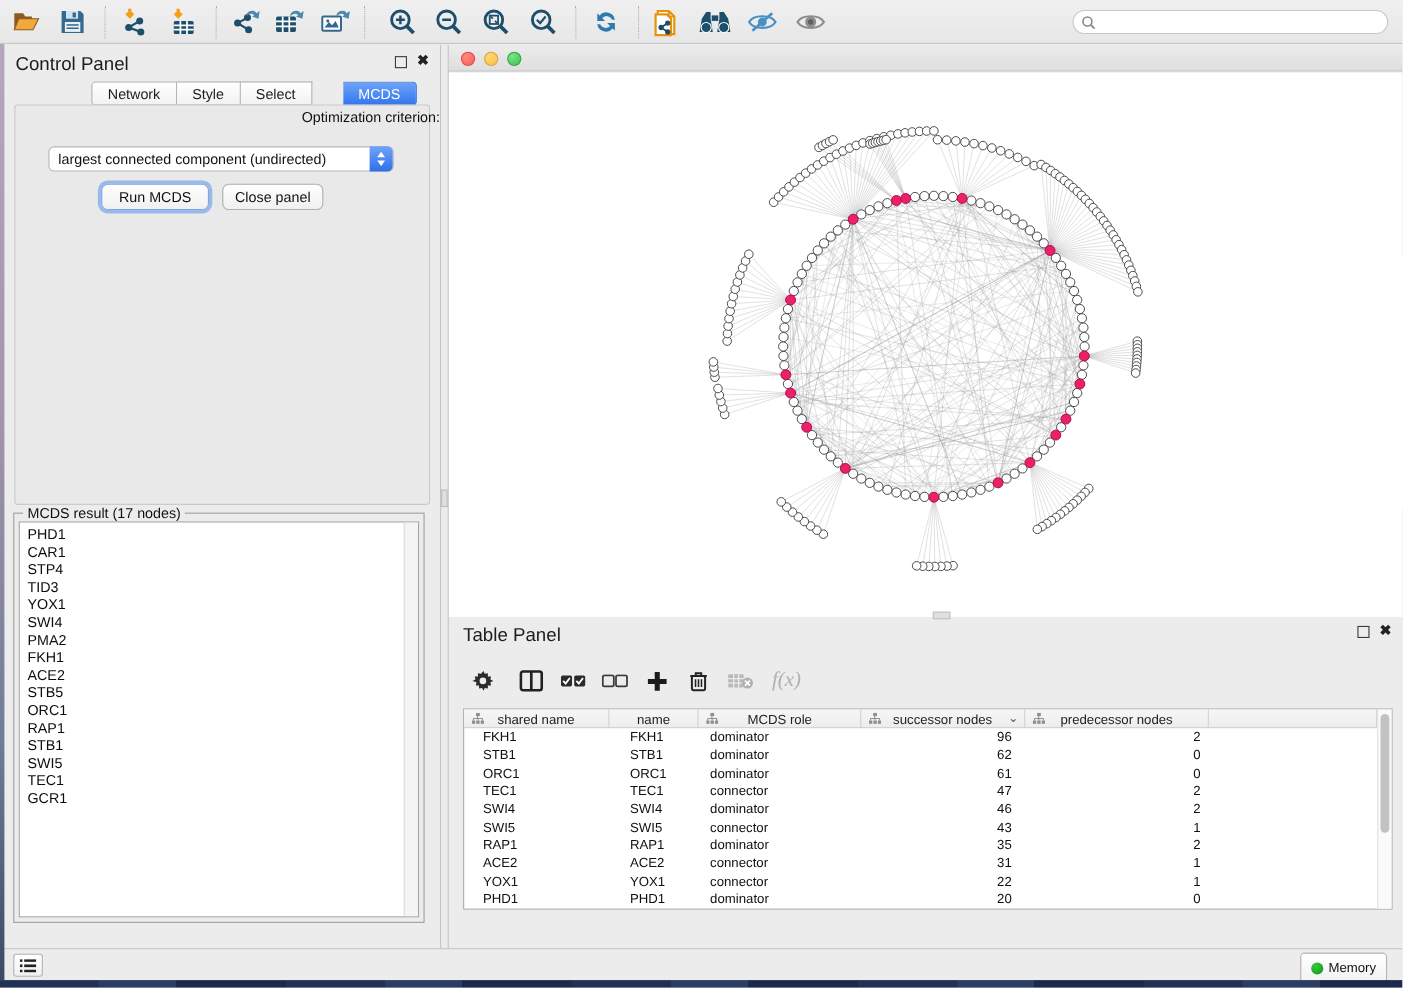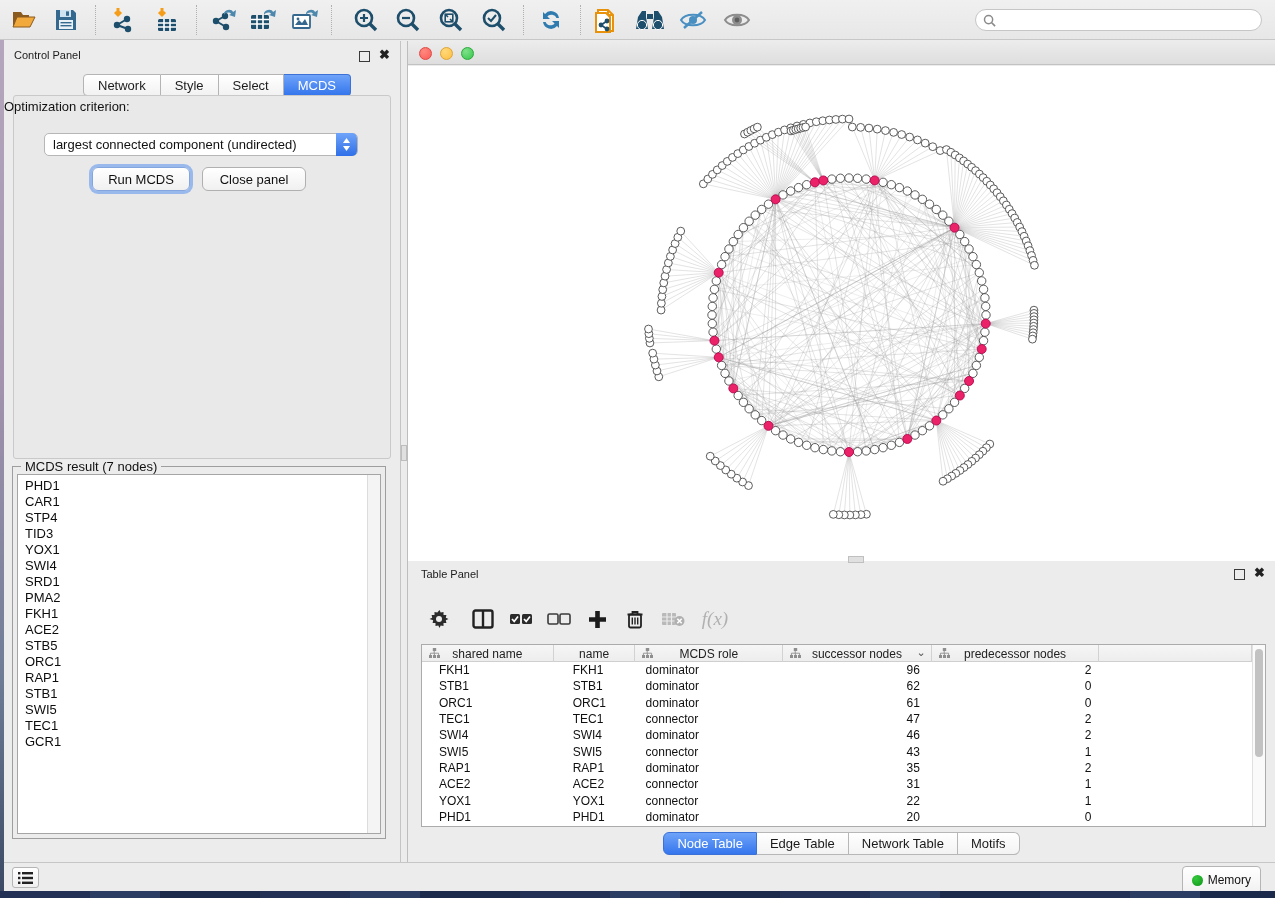--- a/index.html
+++ b/index.html
@@ -16,43 +16,43 @@
   .toolbar { position:absolute; left:0; top:0; width:1275px; height:40px;
     background:linear-gradient(#f0f0f0,#e7e7e7); border-bottom:1px solid #c7c7c7; }
   .tbtn { position:absolute; top:3px; width:36px; height:34px; display:flex; align-items:center; justify-content:center; }
   .tdiv { position:absolute; top:5px; width:0; height:30px; border-left:1px dotted #b0b0b0; }
   .searchbox { position:absolute; left:975px; top:9px; width:287px; height:22px; background:#fff;
     border:1px solid #c6c6c6; border-radius:11px; display:flex; align-items:center; padding-left:7px; }
   .searchbox input { border:none; outline:none; flex:1; font-size:12px; background:transparent; margin-left:4px; }
 
   
   .cpanel { position:absolute; left:4px; top:41px; width:396px; height:821px; background:#ececec; }
-  .panel-title { position:absolute; left:10px; top:8px; font-size:11px; color:#1c1c1c; }
+  .panel-title { position:absolute; left:10px; top:8px; font-size:17px; color:#1c1c1c; }
   .wicon-float { position:absolute; width:11px; height:11px; border:1.6px solid #3a3a3a; top:10px; }
   .wicon-close { position:absolute; top:6px; font-size:13px; font-weight:bold; color:#222; }
 
   .cp-tabs { position:absolute; left:79px; top:33px; height:22px; display:flex; }
   .seg { height:22px; border:1px solid #b4b4b4; border-left:none; background:linear-gradient(#ffffff,#f2f2f2);
     font-size:13px; color:#1d1d1d; display:flex; align-items:center; justify-content:center; padding:0 14px; }
   .seg.first { border-left:1px solid #b4b4b4; border-radius:4px 0 0 4px;text-align:right; }
   .seg.last { border-radius:0 4px 4px 0; }
-  .seg.active { background:linear-gradient(#6ea3f8,#3576ee); color:#fff; border-color:#3c72d6; }
+  .seg.active { background:linear-gradient(#6ea3f8,#3576ee); color:#fff; border-color:#3c72d6;margin-left:28px; }
 
   .cp-content { position:absolute; left:9px; top:54px; width:378px; height:364px;
     border:1px solid #c9c9c9; border-radius:3px; background:#e9e9e9; }
-  .opt-label { position:absolute; top:58px; width:100%; text-align:left; font-size:13px; color:#111; }
+  .opt-label { position:absolute; top:58px; width:100%; text-align:right; font-size:13px; color:#111; }
   .mac-select { position:absolute; left:40px; top:92px; width:314px; height:23px; background:#fff;
     border:1px solid #b6b6b6; border-radius:5px; font-size:13px; color:#111; display:flex; align-items:center; padding-left:8px; }
   .mac-select .cap { position:absolute; right:0; top:-1px; width:21px; height:23px; border-radius:0 5px 5px 0;
     background:linear-gradient(#6fa4f9,#2f6fe8); display:flex; flex-direction:column; align-items:center; justify-content:center; gap:1px; }
   .mac-select .cap svg { display:block; }
   .mac-btn { position:absolute; height:24px; background:linear-gradient(#ffffff,#f0f0f0); border:1px solid #b0b0b0;
     border-radius:6px; font-size:13px; color:#111; display:flex; align-items:center; justify-content:center; }
   .btn-run { left:88px; top:126px; width:98px; box-shadow:0 0 0 3px rgba(110,160,240,.65); border-color:#84a6df; }
-  .btn-closep { left:198px; top:126px; width:104px; }
+  .btn-closep { left:198px; top:126px; width:92px; }
 
   .fieldset { position:absolute; left:8px; top:425px; width:374px; height:373px; border:1px solid #9e9e9e; }
   .legend { position:absolute; left:8px; top:-8px; background:#ececec; padding:0 4px; font-size:13px; color:#111; }
   .listbox { position:absolute; left:4px; top:7px; right:4px; bottom:4px; background:#fff; border:1px solid #a5a5a5; overflow:hidden; }
   .listbox .vtrack { position:absolute; right:0; top:0; bottom:0; width:13px; background:#f4f4f4; border-left:1px solid #dcdcdc; }
   .mcds-item { font-size:13px; line-height:16px; padding-left:7px; color:#0d0d0d; }
 
   
   .vsplit { position:absolute; left:400px; top:41px; width:8px; height:821px; background:#ececec;
     border-left:1px solid #c4c4c4; border-right:1px solid #bdbdbd; }
@@ -276,30 +276,29 @@
           </svg>
         <svg width="9" height="6" viewBox="0 0 9 6">
             <path d="M4.5 6 1 1h7z" fill="#fff"></path>
           </svg>
       </span>
     </div>
     <div class="mac-btn btn-run">Run MCDS</div>
     <div class="mac-btn btn-closep">Close panel</div>
 
     <div class="fieldset">
-      <div class="legend">MCDS result (7 nodes)</div>
+      <div class="legend">MCDS result (17 nodes)</div>
       <div class="listbox">
         <div id="mcds-list" style="padding-top:3px">
             <div class="mcds-item">PHD1</div>
             <div class="mcds-item">CAR1</div>
             <div class="mcds-item">STP4</div>
             <div class="mcds-item">TID3</div>
             <div class="mcds-item">YOX1</div>
             <div class="mcds-item">SWI4</div>
-            <div class="mcds-item">SRD1</div>
             <div class="mcds-item">PMA2</div>
             <div class="mcds-item">FKH1</div>
             <div class="mcds-item">ACE2</div>
             <div class="mcds-item">STB5</div>
             <div class="mcds-item">ORC1</div>
             <div class="mcds-item">RAP1</div>
             <div class="mcds-item">STB1</div>
             <div class="mcds-item">SWI5</div>
             <div class="mcds-item">TEC1</div>
             <div class="mcds-item">GCR1</div>
@@ -1169,26 +1168,20 @@
             <div class="td" style="width: 149px; text-align: right; padding: 0px 12px 0px 0px;">20</div>
             <div class="td" style="width: 168px; text-align: right; padding: 0px 8px 0px 0px;">0</div>
             <div class="td" style="width: 153px; text-align: left; padding: 0px;"></div>
           </div>
         </div>
       <div class="vscroll">
           <div class="thumb"></div>
         </div>
     </div>
 
-    <div class="bottom-tabs" id="bottom-tabs">
-        <div class="btab first active">Node Table</div>
-        <div class="btab">Edge Table</div>
-        <div class="btab">Network Table</div>
-        <div class="btab last">Motifs</div>
-      </div>
   </div>
 
   <div class="statusbar">
     <div class="sb-listbtn">
       <svg width="15" height="12" viewBox="0 0 15 12">
           <g fill="#222">
             <rect x="0" y="0" width="2.4" height="2.4"></rect>
             <rect x="0" y="4.8" width="2.4" height="2.4"></rect>
             <rect x="0" y="9.6" width="2.4" height="2.4"></rect>
             <rect x="4" y="0" width="11" height="2.4"></rect>

